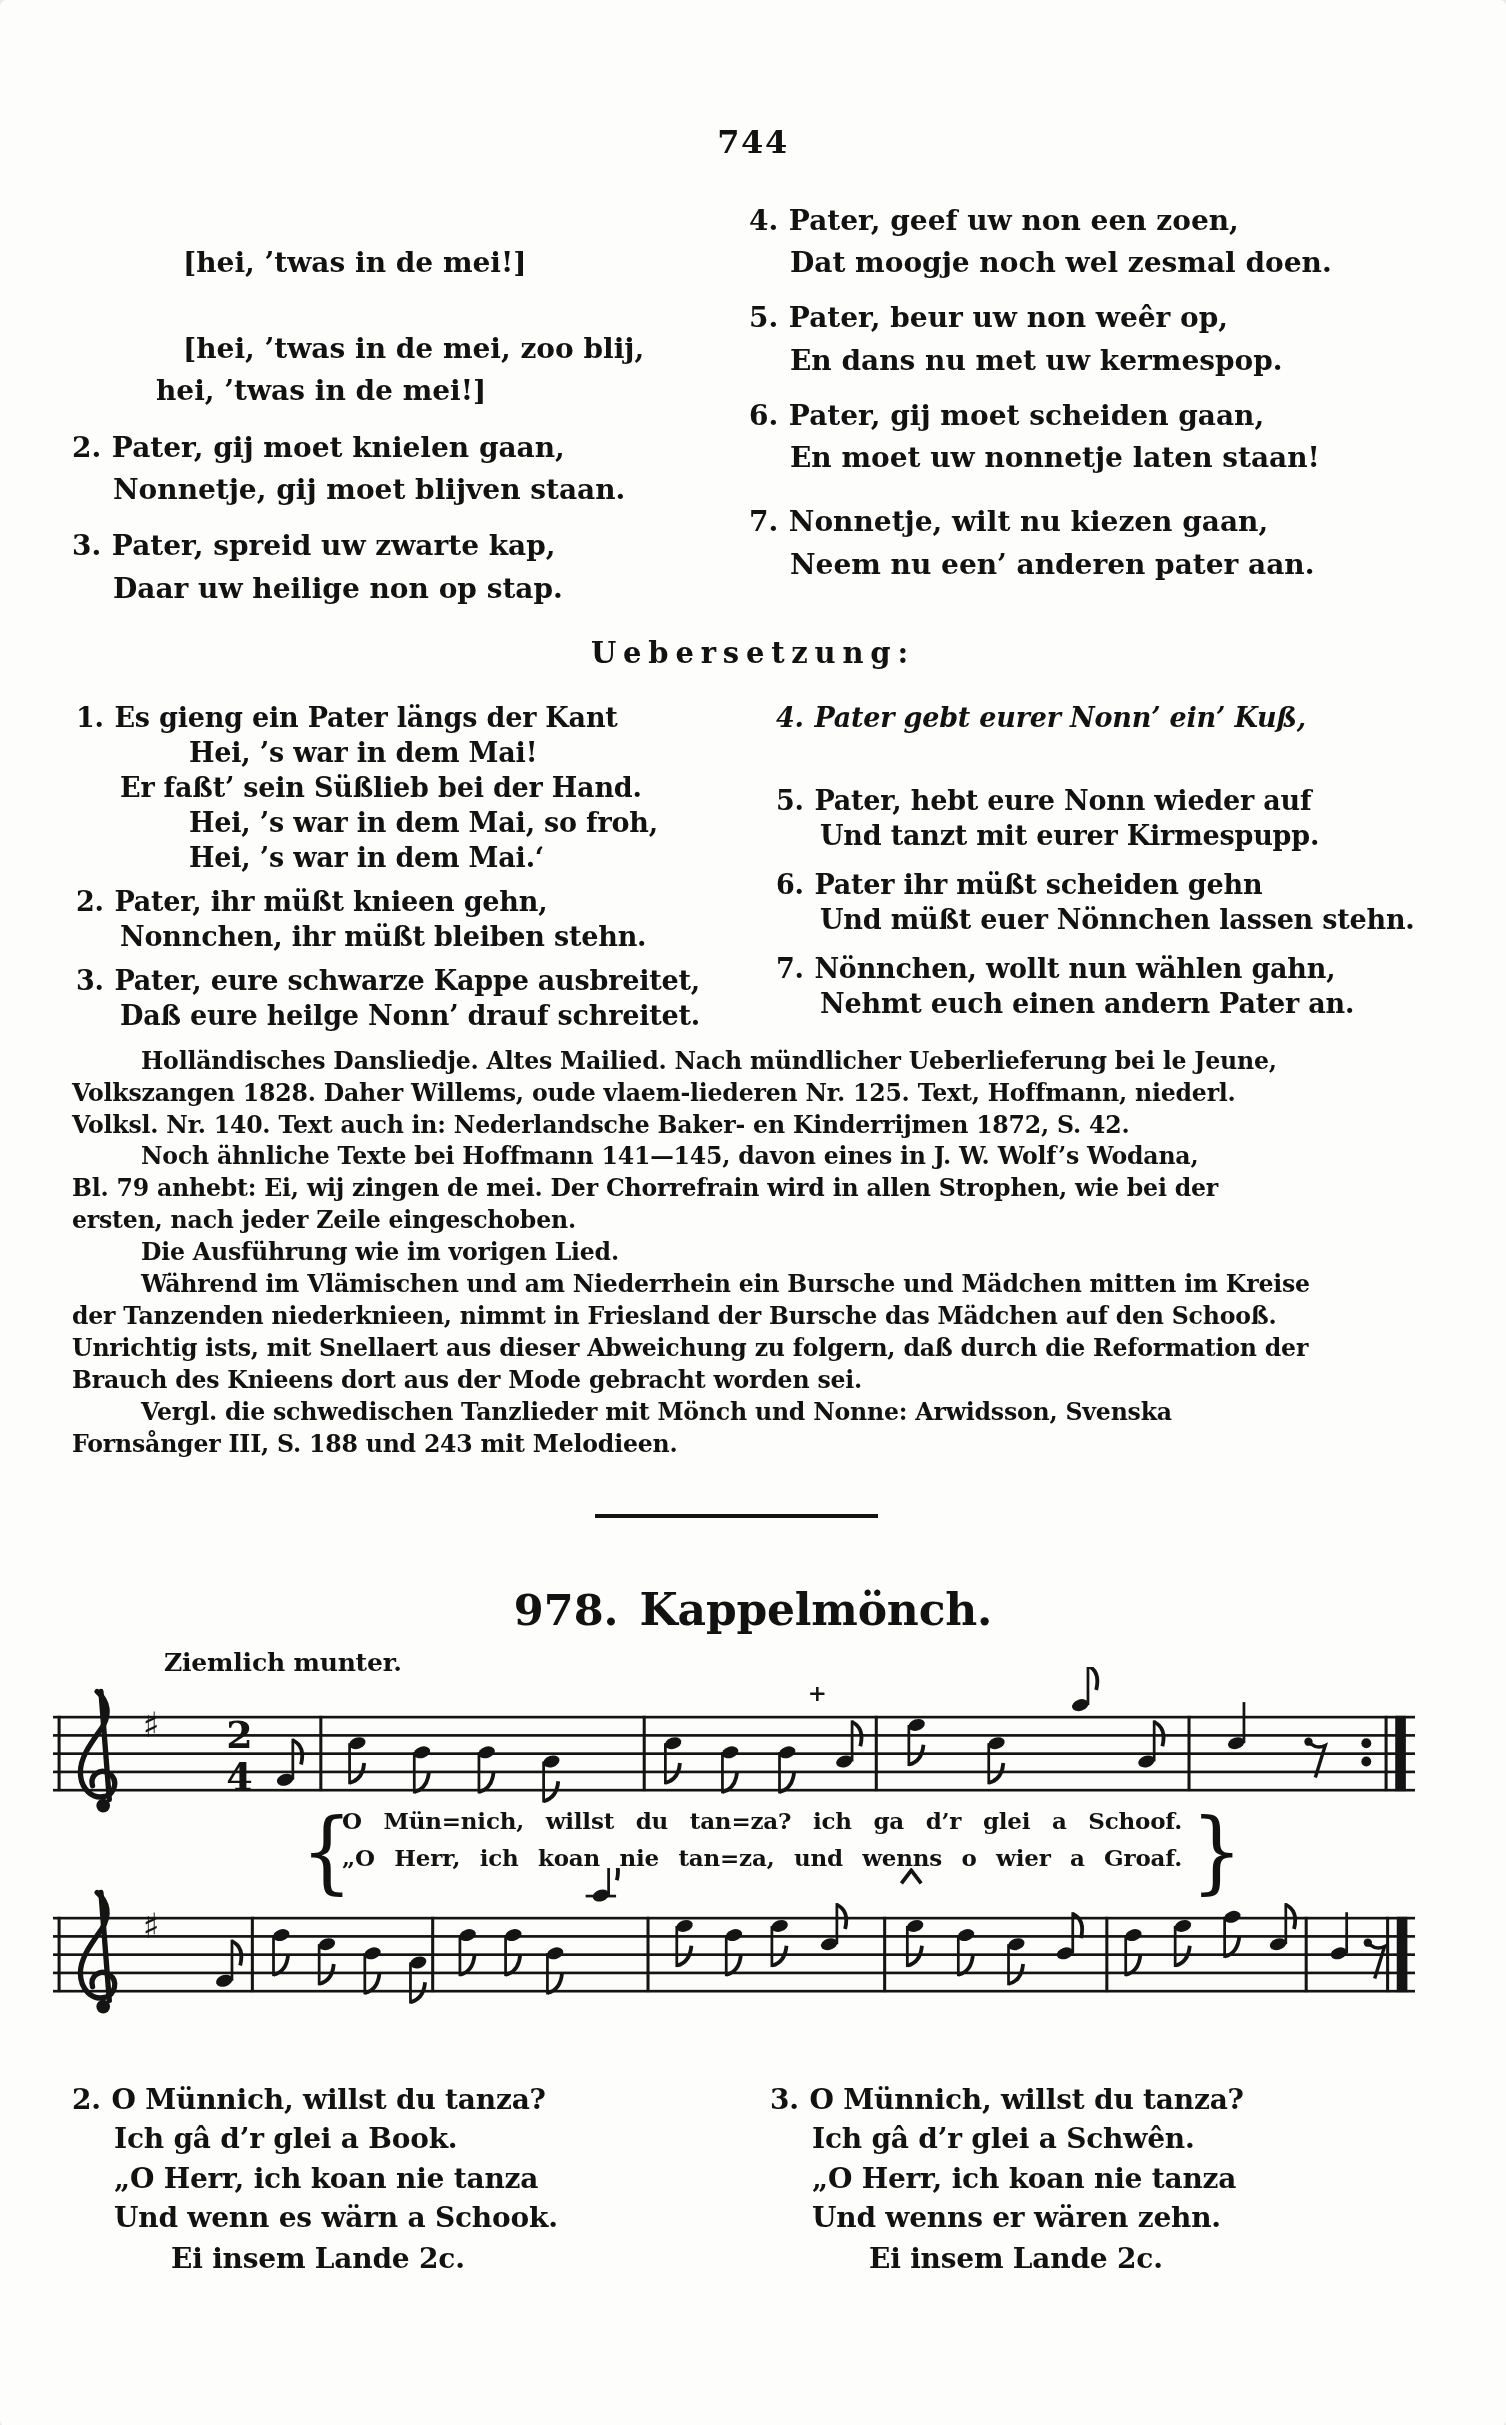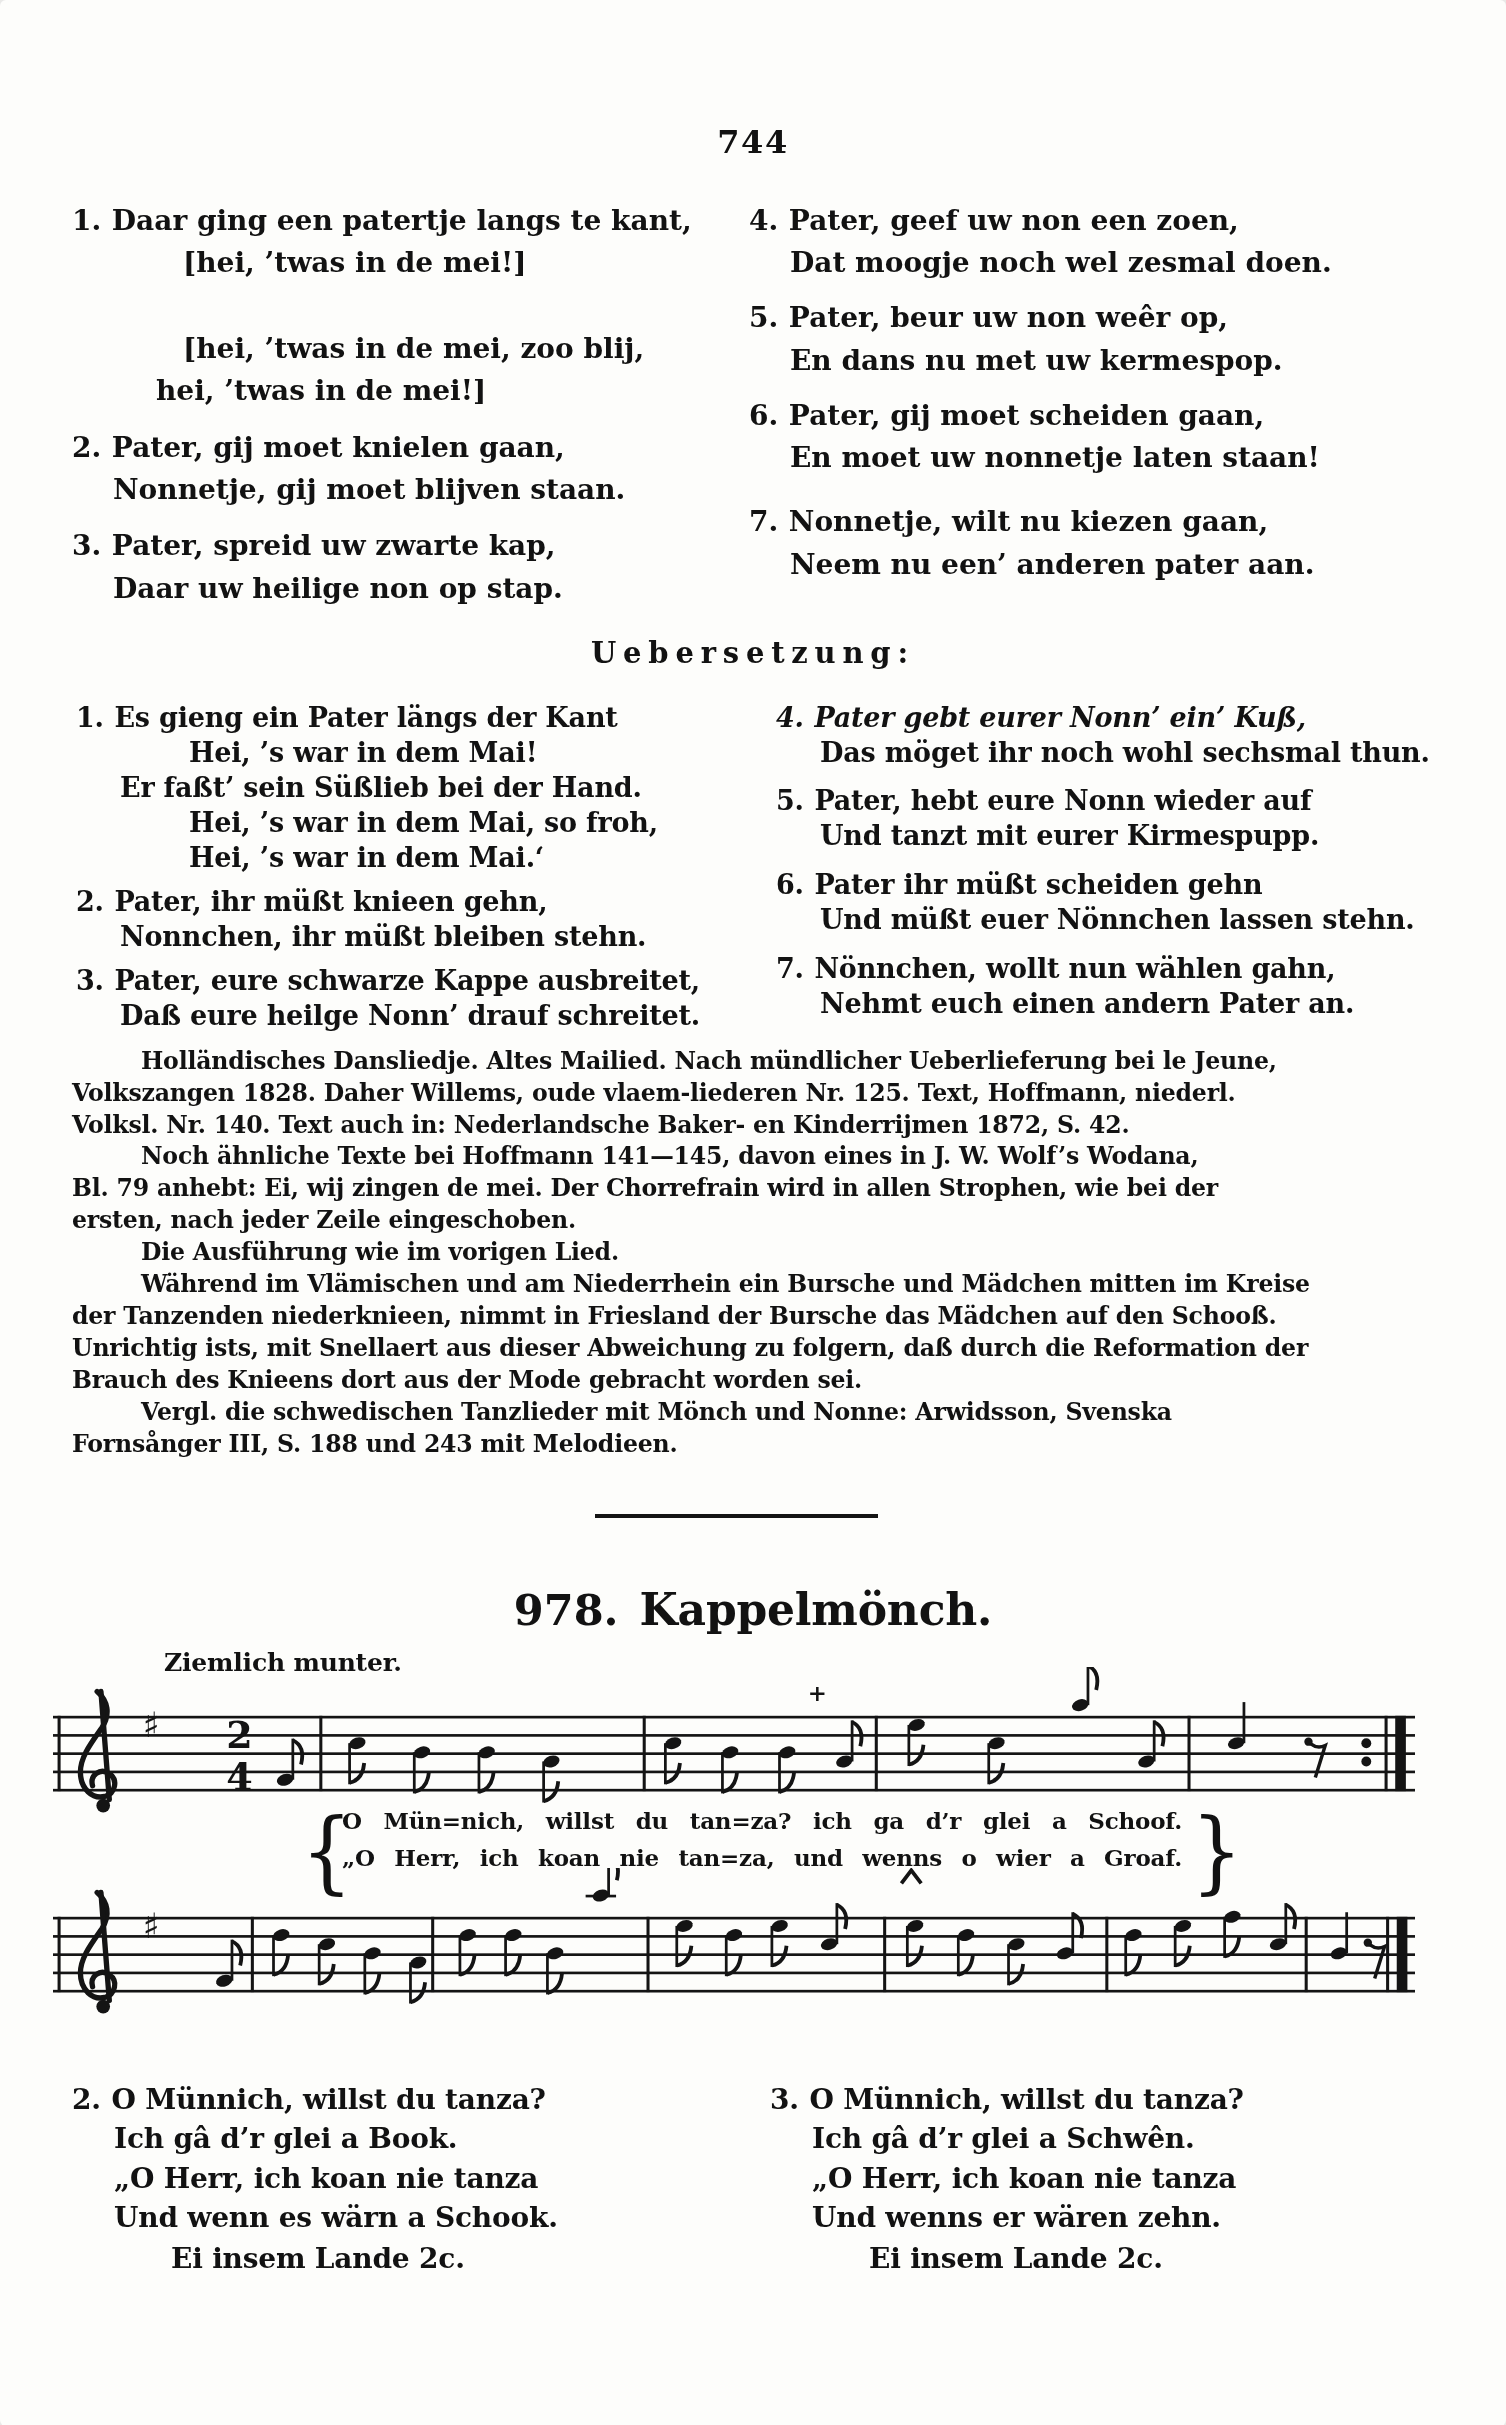--- a/index.html
+++ b/index.html
@@ -26,21 +26,20 @@
   .rule{background:#141414;}
   svg text{font-family:"DejaVu Serif","Liberation Serif",serif;}
 </style>
 </head>
 <body>
 
 <div id="page">
 
   <div class="abs antq pagenum center" style="top:123px;">744</div>
 
-  <div class="abs antq dl" style="left:72px;top:207px;"><span class="vnum">1.</span><span>Daar ging een patertje langs te kant,</span></div>
   <div class="abs antq dl" style="left:183px;top:249px;">[hei, ’twas in de mei!]</div>
   <div class="abs antq dl" style="left:183px;top:335px;">[hei, ’twas in de mei, zoo blij,</div>
   <div class="abs antq dl" style="left:156px;top:377px;">hei, ’twas in de mei!]</div>
   <div class="abs antq dl" style="left:72px;top:434px;"><span class="vnum">2.</span><span>Pater, gij moet knielen gaan,</span></div>
   <div class="abs antq dl" style="left:113px;top:476px;">Nonnetje, gij moet blijven staan.</div>
   <div class="abs antq dl" style="left:72px;top:532px;"><span class="vnum">3.</span><span>Pater, spreid uw zwarte kap,</span></div>
   <div class="abs antq dl" style="left:113px;top:575px;">Daar uw heilige non op stap.</div>
 
   <div class="abs antq dl" style="left:749px;top:207px;"><span class="vnum">4.</span><span>Pater, geef uw non een zoen,</span></div>
   <div class="abs antq dl" style="left:790px;top:249px;">Dat moogje noch wel zesmal doen.</div>
@@ -57,21 +56,20 @@
   <div class="abs frak gl" style="left:189px;top:739px;">Hei, ’s war in dem Mai!</div>
   <div class="abs frak gl" style="left:120px;top:774px;">Er faßt’ sein Süßlieb bei der Hand.</div>
   <div class="abs frak gl" style="left:189px;top:809px;">Hei, ’s war in dem Mai, so froh,</div>
   <div class="abs frak gl" style="left:189px;top:844px;">Hei, ’s war in dem Mai.‘</div>
   <div class="abs frak gl" style="left:76px;top:888px;"><span class="vnum">2.</span><span>Pater, ihr müßt knieen gehn,</span></div>
   <div class="abs frak gl" style="left:120px;top:923px;">Nonnchen, ihr müßt bleiben stehn.</div>
   <div class="abs frak gl" style="left:76px;top:967px;"><span class="vnum">3.</span><span>Pater, eure schwarze Kappe ausbreitet,</span></div>
   <div class="abs frak gl" style="left:120px;top:1002px;">Daß eure heilge Nonn’ drauf schreitet.</div>
 
   <div class="abs frak gl" style="left:776px;top:704px;font-style:italic;"><span class="vnum">4.</span><span>Pater gebt eurer Nonn’ ein’ Kuß,</span></div>
-  <div class="abs frak gl" style="left:820px;top:739px;">Das möget ihr noch wohl sechsmal thun.</div>
   <div class="abs frak gl" style="left:776px;top:787px;"><span class="vnum">5.</span><span>Pater, hebt eure Nonn wieder auf</span></div>
   <div class="abs frak gl" style="left:820px;top:822px;">Und tanzt mit eurer Kirmespupp.</div>
   <div class="abs frak gl" style="left:776px;top:871px;"><span class="vnum">6.</span><span>Pater ihr müßt scheiden gehn</span></div>
   <div class="abs frak gl" style="left:820px;top:906px;">Und müßt euer Nönnchen lassen stehn.</div>
   <div class="abs frak gl" style="left:776px;top:955px;"><span class="vnum">7.</span><span>Nönnchen, wollt nun wählen gahn,</span></div>
   <div class="abs frak gl" style="left:820px;top:990px;">Nehmt euch einen andern Pater an.</div>
 
   <div class="abs frak nl" style="left:141px;top:1050px;">Holländisches Dansliedje.  Altes Mailied.  Nach mündlicher Ueberlieferung bei le Jeune,</div>
   <div class="abs frak nl" style="left:72px;top:1082px;">Volkszangen 1828.  Daher Willems, oude vlaem-liederen Nr. 125.  Text, Hoffmann, niederl.</div>
   <div class="abs frak nl" style="left:72px;top:1114px;">Volksl. Nr. 140.  Text auch in: Nederlandsche Baker- en Kinderrijmen 1872, S. 42.</div>

